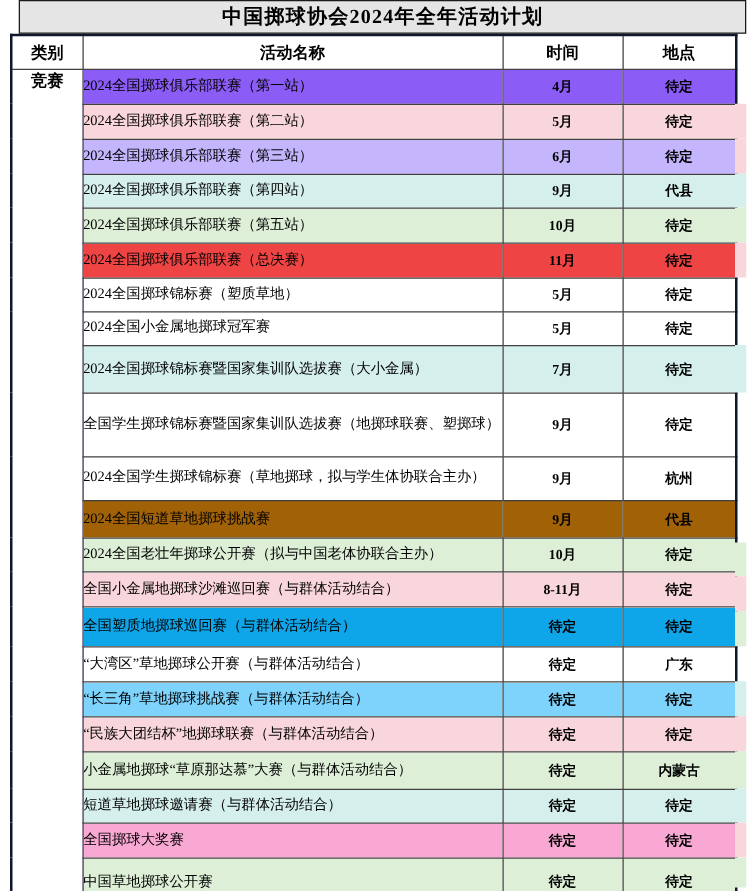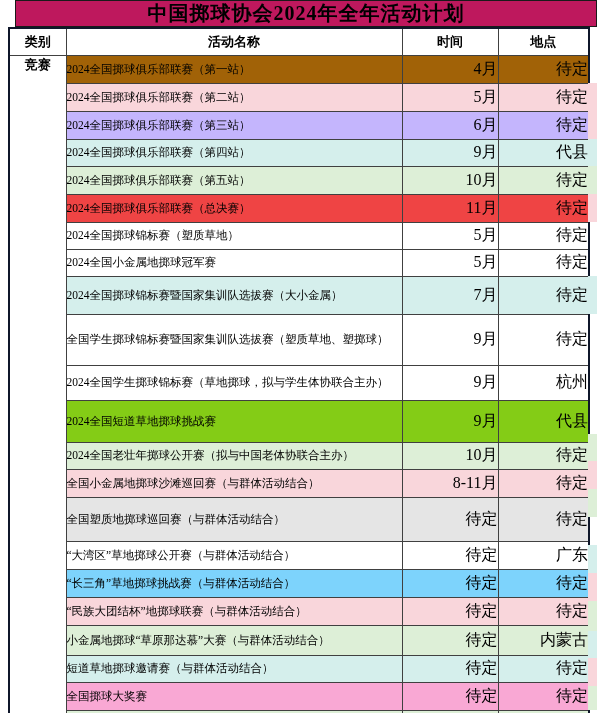--- a/index.html
+++ b/index.html
@@ -2,41 +2,41 @@
 <html><head>
 <meta charset="utf-8">
 <style>
   html,body{margin:0;padding:0;background:#ffffff;}
   .page{
     position:relative;width:600px;height:713px;background:#ffffff;overflow:hidden;
     font-family:"Liberation Serif","DejaVu Serif",serif;color:#000;
   }
   .title-bar{
     position:absolute;left:15px;top:0;width:580px;height:25px;
-    background:#be185d;border:1px solid #1a1a1a;
+    background:#e5e5e5;border:1px solid #1a1a1a;
     display:flex;align-items:center;justify-content:center;
-    font-size:20px;font-weight:bold;letter-spacing:1px;
+    font-size:16px;font-weight:bold;letter-spacing:1px;
   }
   table.plan{
     position:absolute;left:8px;top:27px;width:580px;
     border-collapse:collapse;table-layout:fixed;
     border:2px solid #0f172a;
   }
   table.plan th, table.plan td{
     border:1px solid #404040;
     padding:0;
     overflow:hidden;
   }
   th{font-size:13px;font-weight:bold;text-align:center;background:#ffffff;}
   td.cat{
     background:#ffffff;text-align:center;vertical-align:top;
     padding-top:233px;font-size:13px;font-weight:bold;
   }
   td.name{font-size:11.5px;text-align:left;padding:2px 4px 2px 9px;line-height:1.25;}
-  td.time, td.place{font-size:16px;text-align:right;}
+  td.time, td.place{font-size:11px;text-align:center;font-weight:bold;}
   .bleed-strip{
     position:absolute;left:588px;top:55px;width:9px;
   }
   .bleed-seg{width:9px;}
 </style>
 </head>
 <body>
 
 <div class="page">
 
@@ -51,21 +51,21 @@
     </colgroup>
     <thead>
       <tr style="height:27px;">
         <th>类别</th>
         <th>活动名称</th>
         <th>时间</th>
         <th>地点</th>
       </tr>
     </thead>
     <tbody id="tbody">
-        <tr style="height: 28px; background: #a16207;">
+        <tr style="height: 28px; background: #8b5cf6;">
           <td class="cat" rowspan="22">竞赛</td>
     <td class="name">2024全国掷球俱乐部联赛（第一站）</td>
     <td class="time">4月</td>
     <td class="place">待定</td>
   </tr>
         <tr style="height: 28px; background: rgb(249, 214, 219);">
     <td class="name">2024全国掷球俱乐部联赛（第二站）</td>
     <td class="time">5月</td>
     <td class="place">待定</td>
   </tr>
@@ -98,45 +98,45 @@
     <td class="name">2024全国小金属地掷球冠军赛</td>
     <td class="time">5月</td>
     <td class="place">待定</td>
   </tr>
         <tr style="height: 38px; background: rgb(213, 239, 236);">
     <td class="name">2024全国掷球锦标赛暨国家集训队选拔赛（大小金属）</td>
     <td class="time">7月</td>
     <td class="place">待定</td>
   </tr>
         <tr style="height: 51px; background: rgb(255, 255, 255);">
-    <td class="name">全国学生掷球锦标赛暨国家集训队选拔赛（塑质草地、塑掷球）</td>
+    <td class="name">全国学生掷球锦标赛暨国家集训队选拔赛（地掷球联赛、塑掷球）</td>
     <td class="time">9月</td>
     <td class="place">待定</td>
   </tr>
         <tr style="height: 35px; background: rgb(255, 255, 255);">
     <td class="name">2024全国学生掷球锦标赛（草地掷球，拟与学生体协联合主办）</td>
     <td class="time">9月</td>
     <td class="place">杭州</td>
   </tr>
-        <tr style="height: 42px; background: #84cc16;">
+        <tr style="height: 30px; background: #a16207;">
     <td class="name">2024全国短道草地掷球挑战赛</td>
     <td class="time">9月</td>
     <td class="place">代县</td>
   </tr>
         <tr style="height: 27px; background: rgb(221, 239, 215);">
     <td class="name">2024全国老壮年掷球公开赛（拟与中国老体协联合主办）</td>
     <td class="time">10月</td>
     <td class="place">待定</td>
   </tr>
         <tr style="height: 28px; background: rgb(249, 214, 219);">
     <td class="name">全国小金属地掷球沙滩巡回赛（与群体活动结合）</td>
     <td class="time">8-11月</td>
     <td class="place">待定</td>
   </tr>
-        <tr style="height: 44px; background: #e5e5e5;">
+        <tr style="height: 32px; background: #0ea5e9;">
     <td class="name">全国塑质地掷球巡回赛（与群体活动结合）</td>
     <td class="time">待定</td>
     <td class="place">待定</td>
   </tr>
         <tr style="height: 28px; background: rgb(255, 255, 255);">
     <td class="name">“大湾区”草地掷球公开赛（与群体活动结合）</td>
     <td class="time">待定</td>
     <td class="place">广东</td>
   </tr>
         <tr style="height: 28px; background: #7dd3fc;">

